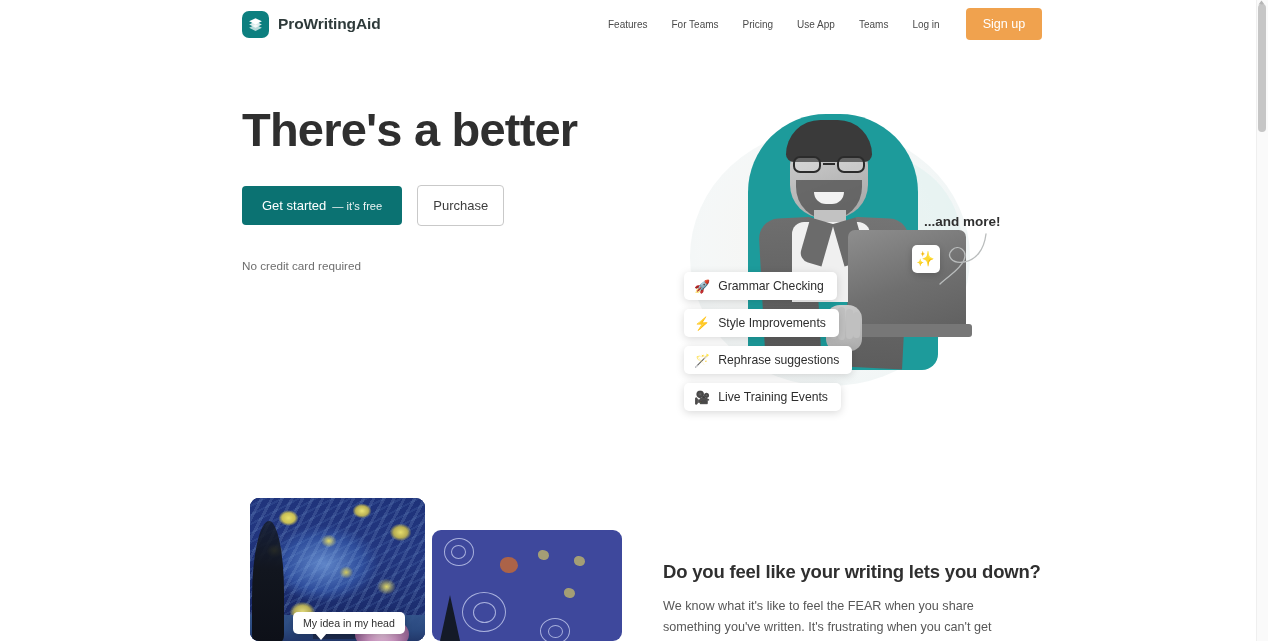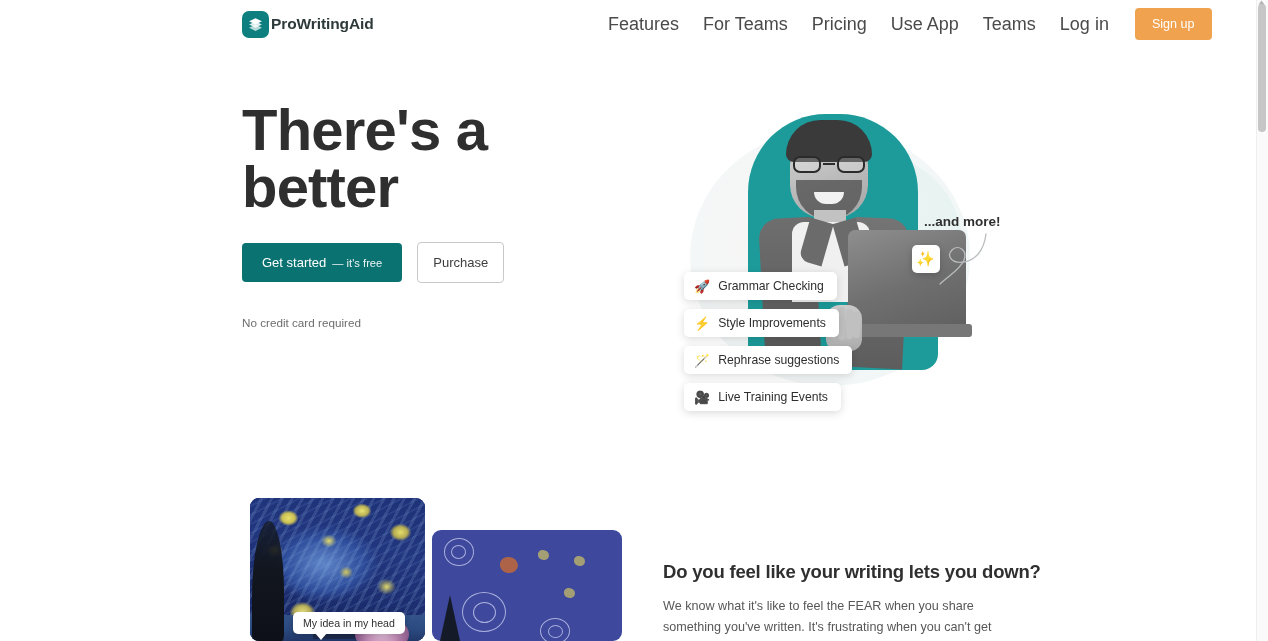--- a/index.html
+++ b/index.html
@@ -32,21 +32,21 @@
     display: flex;
     align-items: center;
     z-index: 30;
   }
 
   .brand {
     position: absolute;
     left: 242px;
     display: flex;
     align-items: center;
-    gap: 2px;
+    gap: 9px;
     text-decoration: none;
     cursor: pointer;
   }
   .brand-mark {
     width: 27px; height: 27px;
     border-radius: 7px;
     background: #0d7f7f;
     display: flex;
     align-items: center;
     justify-content: center;
@@ -62,21 +62,21 @@
   }
 
   .main-nav {
     position: absolute;
     left: 596px;
     display: flex;
     align-items: center;
     gap: 0px;
   }
   .nav-link {
-    font-size: 18px;
+    font-size: 10px;
     color: #4a4a4a;
     text-decoration: none;
     padding: 6px 12px;
     white-space: nowrap;
     cursor: pointer;
   }
 
   .signup-btn {
     margin-left: 14px;
     background: #f0a24e;
@@ -99,21 +99,21 @@
     height: 450px;
   }
 
   .hero-copy {
     position: absolute;
     left: 242px;
     top: 53px;
     width: 400px;
   }
   .hero-title {
-    font-size: 58px;
+    font-size: 47px;
     line-height: 57px;
     font-weight: bold;
     color: #2f2f2f;
     letter-spacing: -0.8px;
   }
   .hero-sub {
     margin-top: 23px;
     font-size: 14.3px;
     line-height: 23px;
     color: #5c5c5c;

